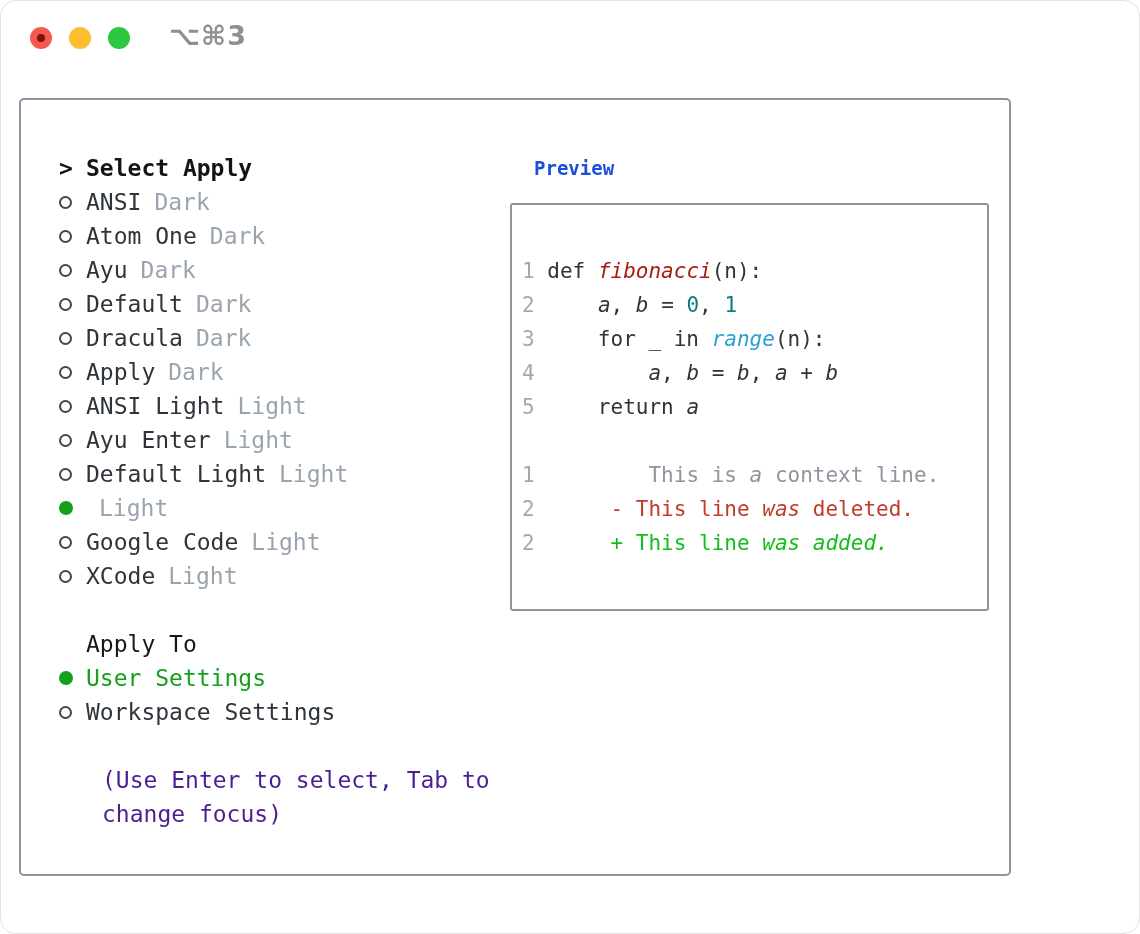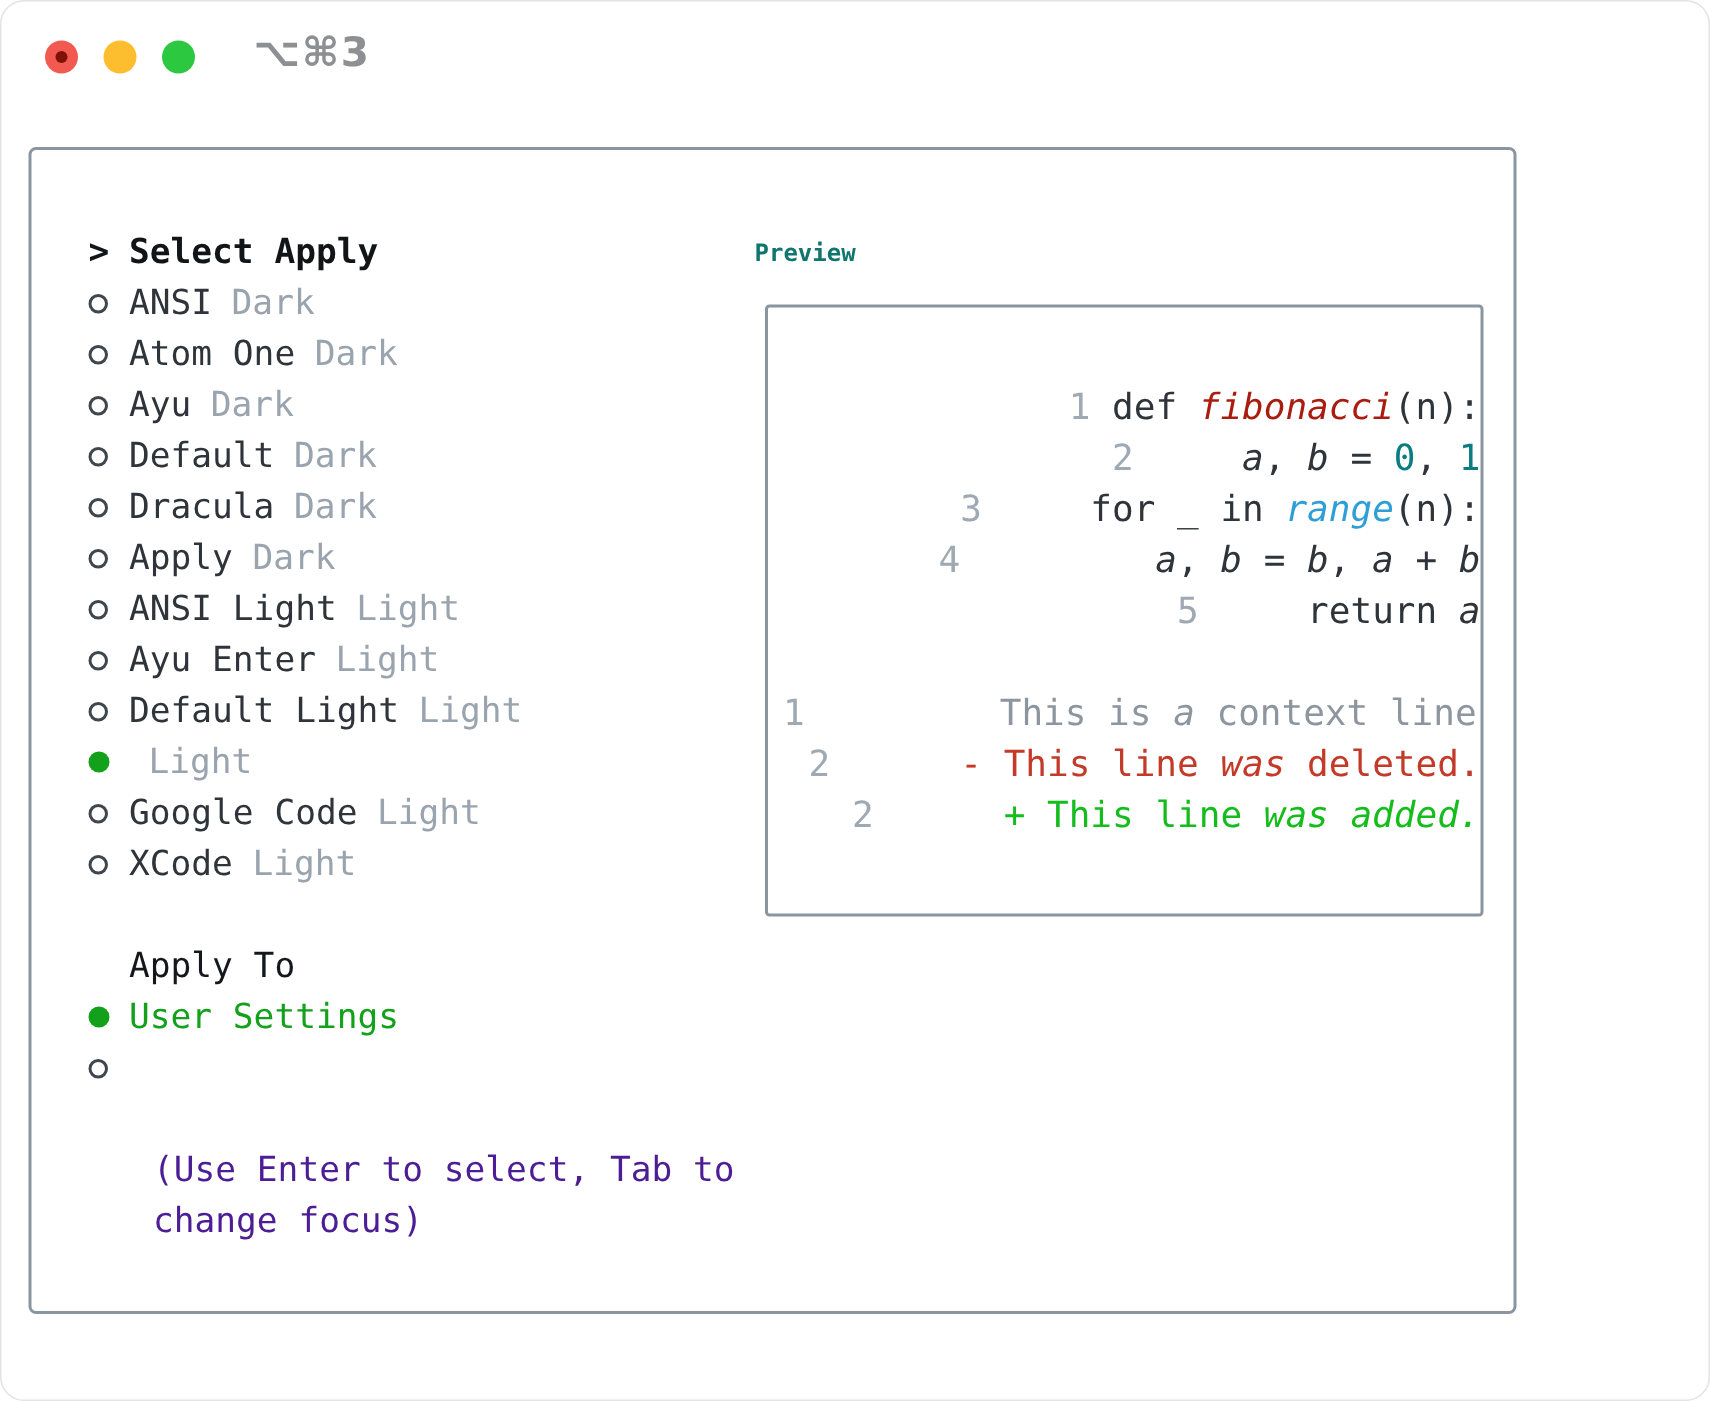--- a/index.html
+++ b/index.html
@@ -72,31 +72,30 @@
   .row.selected .name{color:var(--selection-green,#13a11b);}
   .apply-label{color:#14181c;}
   .spacer{height:34px;}
   .hint{
     color:#4c1d95;line-height:34px;max-width:405px;white-space:normal;margin-left:43px;
   }
   
   .right-col{position:absolute;left:482px;top:51px;}
   .preview-title{
     height:34px;display:flex;align-items:center;
-    font-weight:bold;font-size:16px;color:#0f766e;
+    font-weight:bold;font-size:19px;color:#1d4ed8;margin-left:31px;
   }
   .preview-box{
     margin-top:18px;margin-left:7px;width:479px;height:408px;
     box-sizing:border-box;border:2px solid var(--border-gray,#8b95a0);
     border-radius:3px;padding:49px 0 0 10px;overflow:hidden;background:#fff;
   }
   .cl{
-    height:34px;line-height:34px;white-space:pre;font-size:24px;
+    height:34px;line-height:34px;white-space:pre;font-size:21px;
     color:var(--text-dark,#2e343a);
-    text-align:right;
   }
   .sg-ln{color:var(--linenum-gray,#9fa9b4);}
   .sg-pl{color:var(--text-dark,#2e343a);}
   .sg-fn{color:var(--function-red,#a91c0f);font-style:italic;}
   .sg-num{color:var(--number-teal,#0b7d80);}
   .sg-bi{color:var(--builtin-blue,#2e9fd6);font-style:italic;}
   .sg-var{color:var(--text-dark,#2e343a);font-style:italic;}
   .sg-ctx{color:var(--context-gray,#8d959e);}
   .sg-ctxi{color:var(--context-gray,#8d959e);font-style:italic;}
   .sg-del{color:var(--deleted-red,#c33a28);}
@@ -141,21 +140,21 @@
 
       <div class="spacer"></div>
 
       <div class="row">
         <span class="marker"></span>
         <span class="apply-label">Apply To</span>
       </div>
 
       <div id="apply-options">
           <div class="row theme-row selected"><span class="marker"><span class="dot on"></span></span><span class="name">User Settings</span></div>
-          <div class="row theme-row"><span class="marker"><span class="dot"></span></span></div>
+          <div class="row theme-row"><span class="marker"><span class="dot"></span></span><span class="name">Workspace Settings</span></div>
         </div>
 
       <div class="spacer"></div>
 
       <div class="hint">(Use Enter to select, Tab to change focus)</div>
     </div>
 
     <div class="right-col">
       <div class="preview-title">Preview</div>
       <div class="preview-box" id="code-block">

